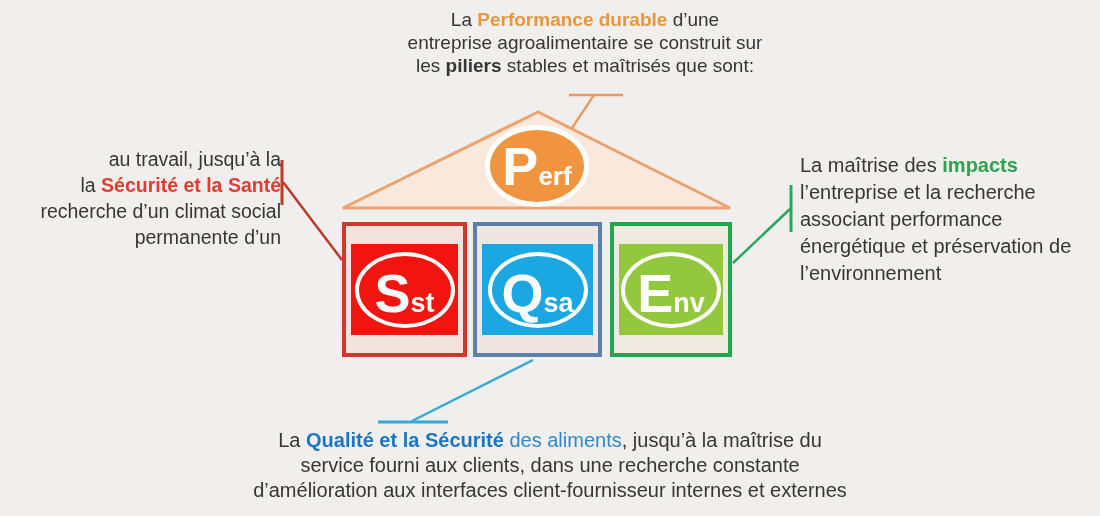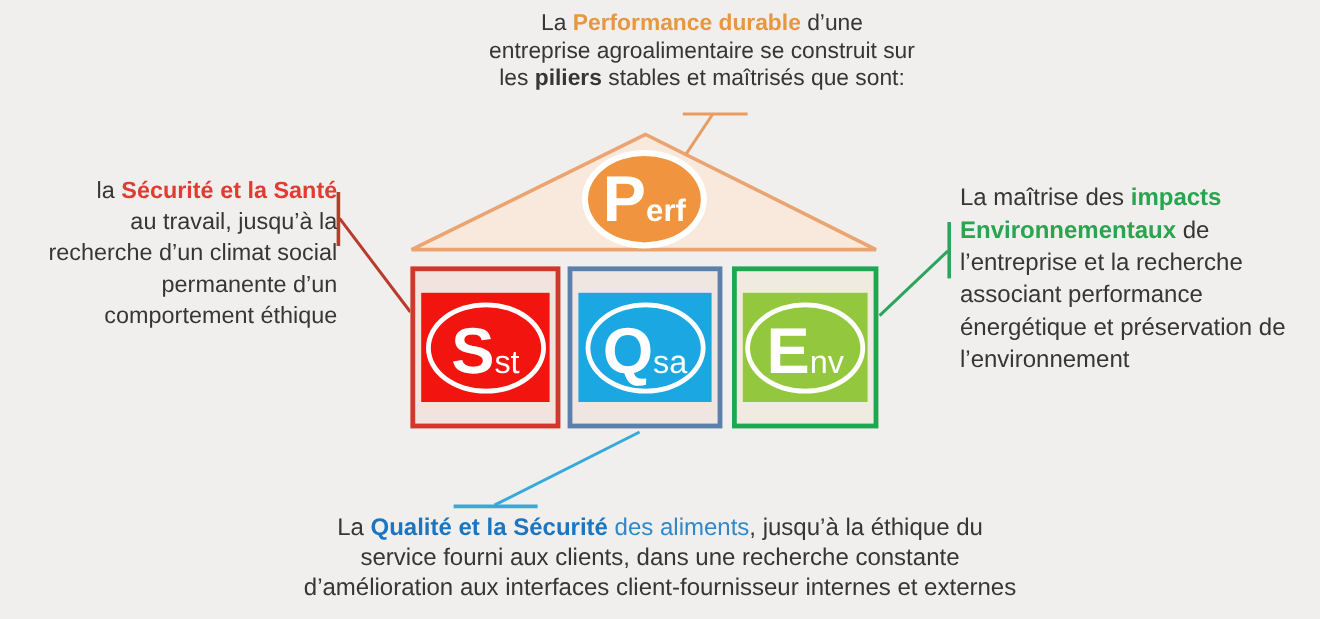--- a/index.html
+++ b/index.html
@@ -87,21 +87,21 @@
     border: 4px solid #ffffff;
     border-radius: 50%;
     box-sizing: border-box;
     display: flex;
     align-items: baseline;
     justify-content: center;
     padding-top: 10px;
     color: #ffffff;
   }
   .p-main { font-size: 54px; font-weight: bold; line-height: 1; }
-  .p-sub  { font-size: 27px; font-weight: normal; line-height: 1; }
+  .p-sub  { font-size: 27px; font-weight: bold; line-height: 1; }
 </style>
 </head>
 <body>
 
 <div class="canvas">
 
   <svg class="overlay" viewBox="0 0 1100 516">
 
     <polygon points="538,112 343,208 730,208" style="fill:var(--roof-fill); stroke:var(--roof-stroke); stroke-width:3; stroke-linejoin:miter"></polygon>
 
@@ -118,38 +118,36 @@
     <line x1="378" y1="422" x2="448" y2="422" style="stroke:var(--blue-connector); stroke-width:3"></line>
   </svg>
 
   <div class="note top-note">
     <div class="line"><span>La </span><span class="accent-orange">Performance durable</span><span> d’une</span></div>
     <div class="line"><span>entreprise agroalimentaire se construit sur</span></div>
     <div class="line"><span>les </span><span class="bold">piliers</span><span> stables et maîtrisés que sont:</span></div>
   </div>
 
   <div class="note left-note">
+    <div class="line"><span>au travail, jusqu’à la</span></div>
     <div class="line"><span>la </span><span class="accent-red">Sécurité et la Santé</span></div>
-    <div class="line"><span>au travail, jusqu’à la</span></div>
     <div class="line"><span>recherche d’un climat social</span></div>
     <div class="line"><span>permanente d’un</span></div>
-    <div class="line"><span>comportement éthique</span></div>
   </div>
 
   <div class="note right-note">
     <div class="line"><span>La maîtrise des </span><span class="accent-green">impacts</span></div>
-    <div class="line"><span class="accent-green">Environnementaux</span><span> de</span></div>
     <div class="line"><span>l’entreprise et la recherche</span></div>
     <div class="line"><span>associant performance</span></div>
     <div class="line"><span>énergétique et préservation de</span></div>
     <div class="line"><span>l’environnement</span></div>
   </div>
 
   <div class="note bottom-note">
-    <div class="line"><span>La </span><span class="accent-blue-bold">Qualité et la Sécurité</span><span class="accent-blue"> des aliments</span><span>, jusqu’à la éthique du</span></div>
+    <div class="line"><span>La </span><span class="accent-blue-bold">Qualité et la Sécurité</span><span class="accent-blue"> des aliments</span><span>, jusqu’à la maîtrise du</span></div>
     <div class="line"><span>service fourni aux clients, dans une recherche constante</span></div>
     <div class="line"><span>d’amélioration aux interfaces client-fournisseur internes et externes</span></div>
   </div>
 
   <div class="perf-badge">
     <span class="perf-main">P</span>
       <span class="perf-sub">erf</span>
   </div>
 
   <div class="pillar" id="pillar-sst">

